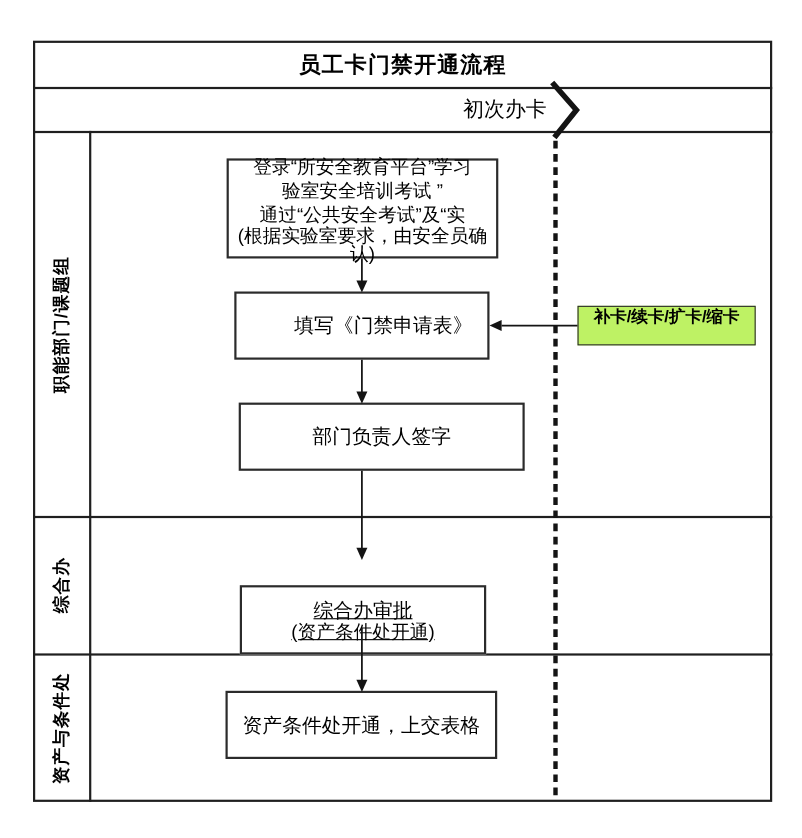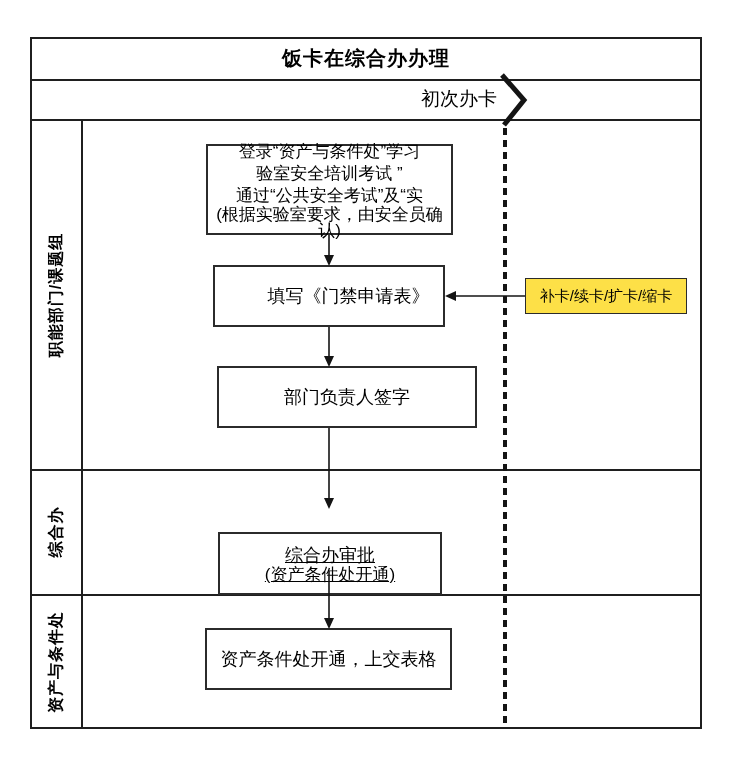--- a/index.html
+++ b/index.html
@@ -24,48 +24,48 @@
   .lane-label{position:absolute;white-space:nowrap;font-size:16px;font-weight:bold;
     transform:translate(-50%,-50%) rotate(-90deg);letter-spacing:1px;}
 
   
   .fbox{position:absolute;border:2px solid #2b2b2b;background:#fff;box-sizing:border-box;
     display:flex;flex-direction:column;align-items:center;justify-content:center;
     text-align:center;}
   .fbox .main{font-size:18px;line-height:23px;}
   .fbox .big{font-size:17px;line-height:22px;}
   .fbox .note{font-size:17px;line-height:16px;}
-  .sidebox{position:absolute;border:1.5px solid #2b2b2b;background:#fde047;box-sizing:border-box;
-    display:flex;align-items:center;justify-content:center;font-size:15px;}
+  .sidebox{position:absolute;border:1.5px solid #2b2b2b;background:#bef264;box-sizing:border-box;
+    display:flex;justify-content:center;font-size:15px;font-weight:bold;}
 
   svg.overlay{position:absolute;left:0;top:0;pointer-events:none;}
 </style>
 </head>
 <body>
 
 <div class="canvas">
 
   <div class="table-frame"></div>
 
   <div class="hline" style="left:30px;top:79px;width:672px;"></div>
   <div class="hline" style="left:30px;top:119px;width:672px;"></div>
   <div class="hline" style="left:30px;top:469px;width:672px;"></div>
   <div class="hline" style="left:30px;top:594px;width:672px;"></div>
   <div class="vline" style="left:81px;top:119px;height:610px;"></div>
 
-  <div class="title-row">饭卡在综合办办理</div>
+  <div class="title-row">员工卡门禁开通流程</div>
 
   <div class="subtitle-row">初次办卡</div>
 
   <div class="lane-label" style="left:56px;top:295px;">职能部门/课题组</div>
   <div class="lane-label" style="left:56px;top:532px;">综合办</div>
   <div class="lane-label" style="left:56px;top:662px;">资产与条件处</div>
 
   <div class="fbox" style="left:206px;top:144px;width:247px;height:91px;">
-    <div class="big">登录“资产与条件处”学习</div>
+    <div class="big">登录“所安全教育平台”学习</div>
     <div class="big">验室安全培训考试 ”</div>
     <div class="big">通过“公共安全考试”及“实</div>
     <div class="note">(根据实验室要求，由安全员确认)</div>
   </div>
 
   <div class="fbox" style="left:213px;top:265px;width:232px;height:62px;padding-left:39px;">
     <div class="main">填写《门禁申请表》</div>
   </div>
 
   <div class="fbox" style="left:217px;top:366px;width:260px;height:62px;">

